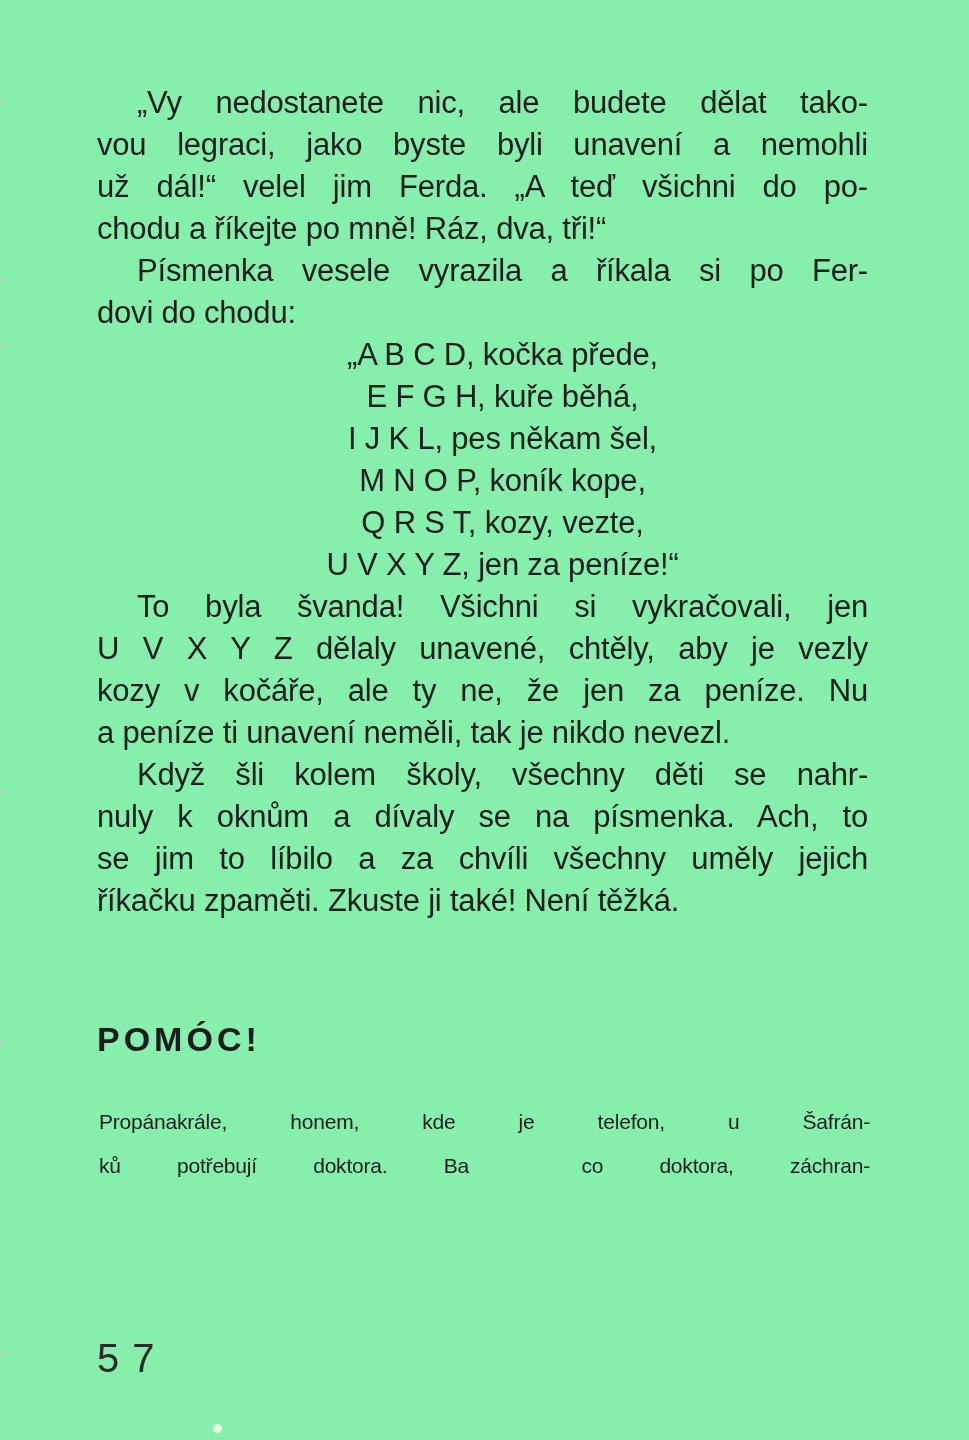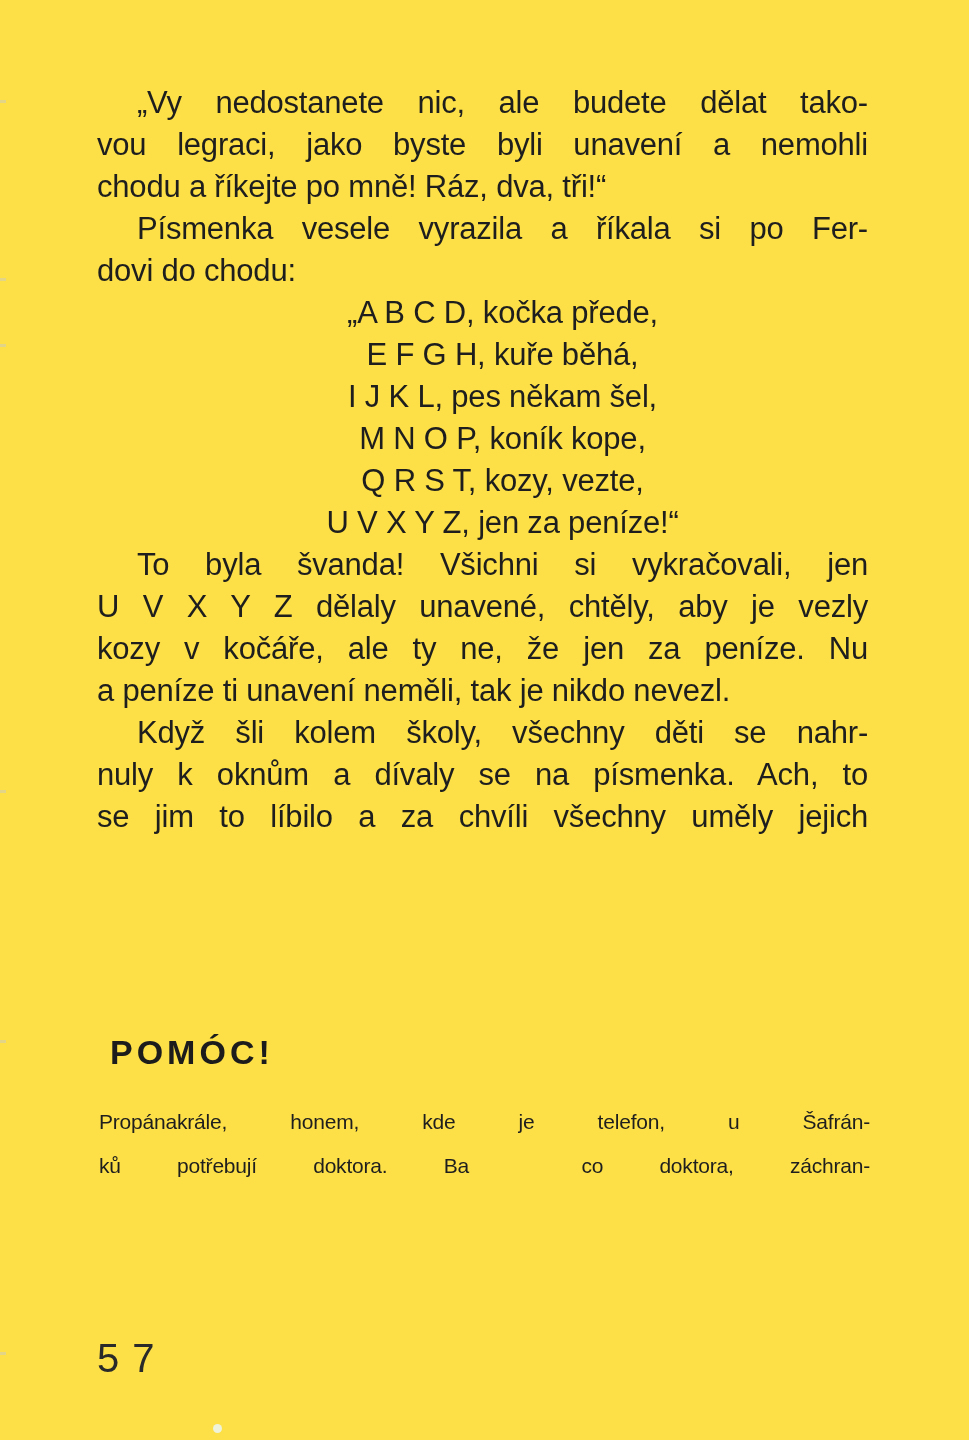--- a/index.html
+++ b/index.html
@@ -1,41 +1,41 @@
 <!DOCTYPE html>
 <html><head>
 <meta charset="utf-8">
 <style>
   html, body { margin: 0; padding: 0; background: #ffffff; }
   .page {
     position: relative;
     width: 969px;
     height: 1440px;
-    background: #fde047;
+    background: #86efac;
     color: #1e1e1e;
     font-family: "Liberation Sans", sans-serif;
     overflow: hidden;
   }
   .column {
     position: absolute;
     left: 97px;
     top: 82px;
     width: 771px;
     font-size: 31px;
     line-height: 42px;
     letter-spacing: -0.2px;
   }
   .ln { min-height: 42px; white-space: normal; }
   .just { text-align: justify; text-align-last: justify; }
   .ind { text-indent: 40px; text-align: center; }
   .heading {
     position: absolute;
     left: 97px;
     top: 1018px;
-    margin: 13px;
+    margin: 0;
     font-size: 34px;
     line-height: 42px;
     font-weight: 700;
     letter-spacing: 4px;
     color: #1c1c1c;
   }
   .column2 {
     position: absolute;
     left: 99px;
     top: 1100px;
@@ -81,36 +81,38 @@
   }
 </style>
 </head>
 <body>
 
 <div class="page">
 
   <div class="column">
     <div class="ln ind just">„Vy nedostanete nic, ale budete dělat tako-</div>
     <div class="ln just">vou legraci, jako byste byli unavení a nemohli</div>
+    <div class="ln just">už dál!“ velel jim Ferda. „A teď všichni do po-</div>
     <div class="ln">chodu a říkejte po mně! Ráz, dva, tři!“</div>
     <div class="ln ind just">Písmenka vesele vyrazila a říkala si po Fer-</div>
     <div class="ln">dovi do chodu:</div>
     <div class="ln ind">„A B C D, kočka přede,</div>
     <div class="ln ind">E F G H, kuře běhá,</div>
     <div class="ln ind">I J K L, pes někam šel,</div>
     <div class="ln ind">M N O P, koník kope,</div>
     <div class="ln ind">Q R S T, kozy, vezte,</div>
     <div class="ln ind">U V X Y Z, jen za peníze!“</div>
     <div class="ln ind just">To byla švanda! Všichni si vykračovali, jen</div>
     <div class="ln just">U V X Y Z dělaly unavené, chtěly, aby je vezly</div>
     <div class="ln just">kozy v kočáře, ale ty ne, že jen za peníze. Nu</div>
     <div class="ln">a peníze ti unavení neměli, tak je nikdo nevezl.</div>
     <div class="ln ind just">Když šli kolem školy, všechny děti se nahr-</div>
     <div class="ln just">nuly k oknům a dívaly se na písmenka. Ach, to</div>
     <div class="ln just">se jim to líbilo a za chvíli všechny uměly jejich</div>
+    <div class="ln">říkačku zpaměti. Zkuste ji také! Není těžká.</div>
   </div>
 
   <h2 class="heading">POMÓC!</h2>
 
   <div class="column2">
     <div class="ln just">Propánakrále, honem, kde je telefon, u Šafrán-</div>
     <div class="ln just">ků potřebují doktora. Ba&nbsp; co doktora, záchran-</div>
   </div>
 
   <div class="pageno">5 7</div>

